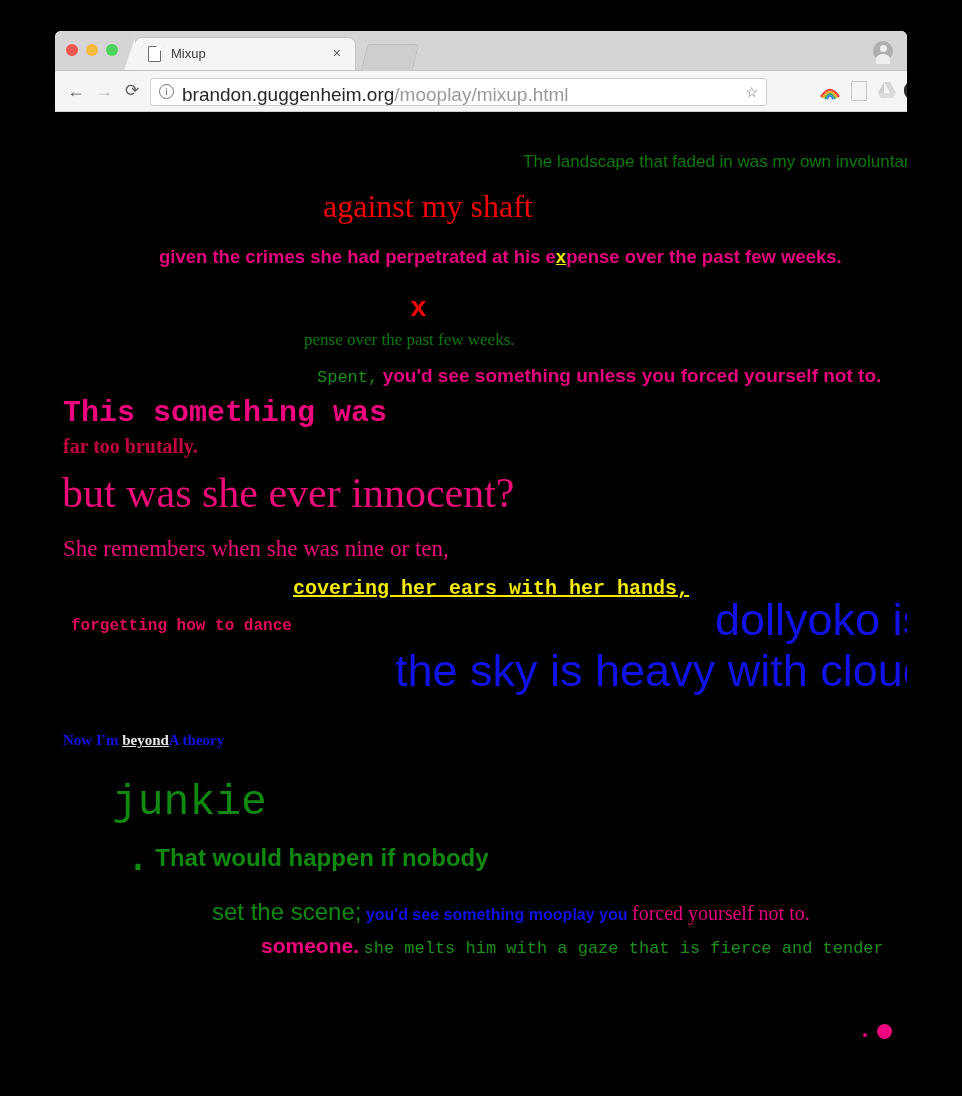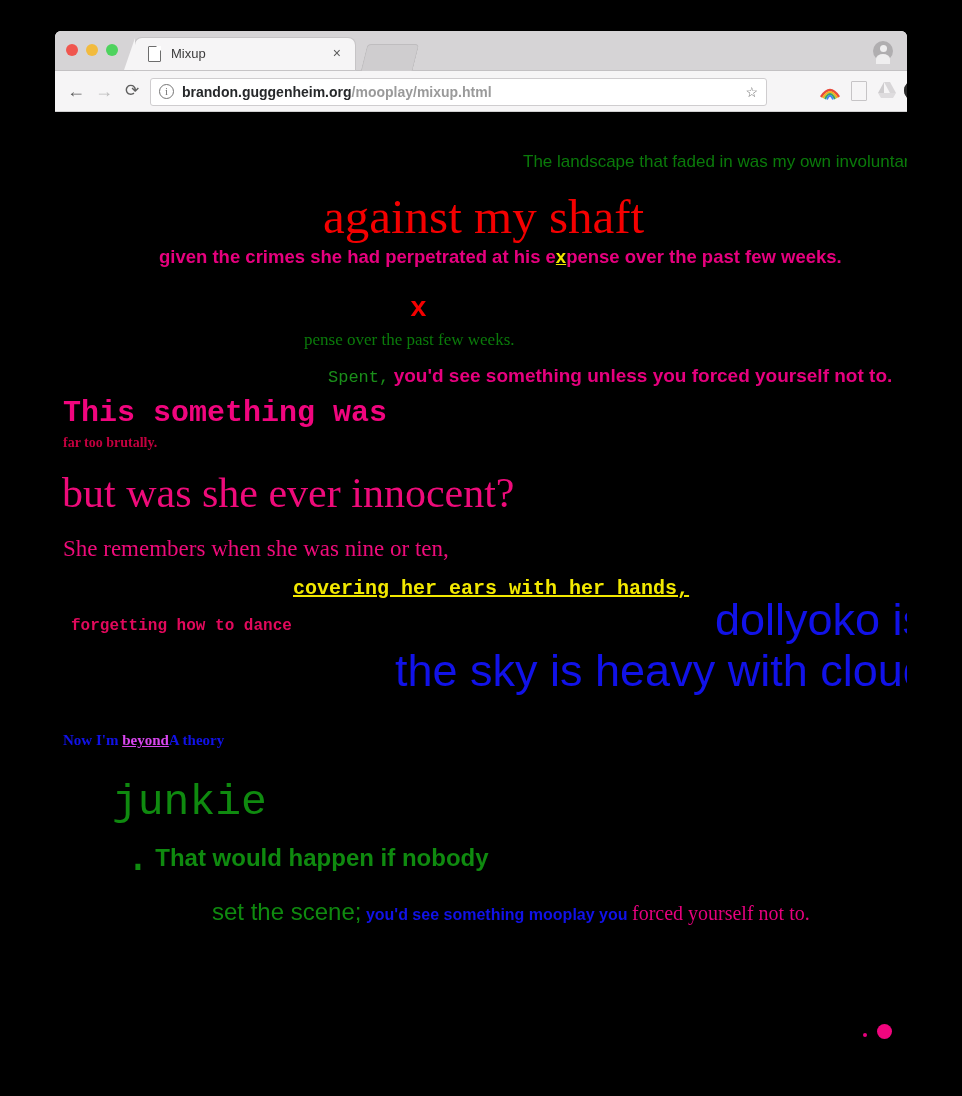--- a/index.html
+++ b/index.html
@@ -178,24 +178,23 @@
     color: #757575;
     font-size: 11px;
     text-align: center;
     line-height: 13px;
     font-family: "Liberation Serif", serif;
   }
   .url-text {
     position: absolute;
     left: 31px;
     top: 5px;
-    font-size: 14px;
+    font-size: 19px;
     color: #9a9a9a;
     white-space: nowrap;
-    font-weight: bold;
   }
   .url-host { color: #26282a; }
   .star-icon {
     position: absolute;
     right: 8px; top: 5px;
     font-size: 14px;
     color: #6b6b6b;
     line-height: 16px;
   }
   .ext-icon { position: absolute; top: 10px; }
@@ -280,68 +279,72 @@
         <circle cx="12.8" cy="12" r="3.3" fill="#e8b10e"></circle>
       </svg>
     </div>
 
   </div>
 
   <div id="page">
 
     <div class="line sans" style="left:468px; top:40px; font-size:17px; color:#0a7a0a;">The landscape that faded in was my own involuntary</div>
 
-    <div class="line serif" style="left:268px; top:76px; font-size:49px; color:#f40000;">against my shaft</div>
+    <div class="line serif" style="left:268px; top:76px; font-size:32px; color:#f40000;">against my shaft</div>
 
     <div class="line sans" style="left:104px; top:134px; font-size:18.5px; font-weight:bold; color:#e6007e;">
       <span>given the crimes she had perpetrated at his e</span><span class="u" style="color:#f2e800;">x</span><span>pense over the past few weeks.</span>
     </div>
 
     <div class="line mono" style="left:355px; top:181px; font-size:28px; font-weight:bold; color:#f40000;">x</div>
 
     <div class="line serif" style="left:249px; top:218px; font-size:17px; color:#0a7a0a;">pense over the past few weeks.</div>
 
-    <div class="line" style="left:273px; top:253px;">
+    <div class="line" style="left:262px; top:253px;">
       <span class="mono" style="font-size:17px; color:#1a8f1a;">Spent,</span>
       <span class="sans" style="font-size:19px; font-weight:bold; color:#e6007e;">you'd see something unless you forced yourself not to.</span>
     </div>
 
     <div class="line mono" style="left:8px; top:284px; font-size:30px; font-weight:bold; color:#f1057e;">This something was</div>
 
-    <div class="line serif" style="left:8px; top:323px; font-size:14px; font-weight:bold; color:#c2003f;">far too brutally.</div>
+    <div class="line serif" style="left:8px; top:323px; font-size:20px; font-weight:bold; color:#c2003f;">far too brutally.</div>
 
     <div class="line serif" style="left:7px; top:357px; font-size:42px; color:#ee0b7a;">but was she ever innocent?</div>
 
     <div class="line serif" style="left:8px; top:424px; font-size:23px; color:#ee0b7a;">She remembers when she was nine or ten,</div>
 
     <div class="line mono u" style="left:238px; top:465px; font-size:20px; font-weight:bold; color:#f2e800;">covering her ears with her hands,</div>
 
     <div class="line mono" style="left:16px; top:505px; font-size:16px; font-weight:bold; color:#e2095c;">forgetting how to dance</div>
 
     <div class="line sans" style="left:660px; top:482px; font-size:45px; color:#1112e8;">dollyoko is now known as riverboy</div>
 
     <div class="line sans" style="left:340px; top:533px; font-size:45px; color:#1112e8;">the sky is heavy with clouds of remorse for acts not yet committed</div>
 
     <div class="line serif" style="left:8px; top:620px; font-size:15px; font-weight:bold; color:#1112e8;">
       <span>Now I'm</span>
-      <span class="u" style="color:#d946ef;">beyond</span><span>A theory</span>
+      <span class="u" style="color:#e5e5e5;">beyond</span><span>A theory</span>
     </div>
 
     <div class="line mono" style="left:57px; top:666px; font-size:43px; color:#0f8a0f;">junkie</div>
 
     <div class="line" style="left:70px; top:722px;">
       <span class="mono" style="font-size:43px; color:#0f8a0f;">.</span>
       <span class="sans" style="font-size:24px; color:#0f8a0f; position:relative; top:-4px;font-weight:bold;">That would happen if nobody</span>
     </div>
 
     <div class="line" style="left:157px; top:786px;">
       <span class="sans" style="font-size:24px; color:#0f8a0f;">set the scene;</span>
       <span class="sans" style="font-size:16px; font-weight:bold; color:#1112e8;">you'd see something mooplay you</span>
       <span class="serif" style="font-size:20px; color:#e6007e;margin-top:45px;">forced yourself not to.</span>
     </div>
 
+    <div class="line" style="left:206px; top:822px;">
+      <span class="sans" style="font-size:21px; font-weight:bold; color:#f1057e;">someone.</span>
+      <span class="mono" style="font-size:17px; color:#1a8f1a;">she melts him with a gaze that is fierce and tender</span>
+    </div>
 
 
     <div class="dot" style="left:808px; top:921px; width:4px; height:4px; background:#e6007e;"></div>
     <div class="dot" style="left:822px; top:912px; width:15px; height:15px; background:#f1057e;"></div>
 
   </div>
 </div>
 
 </body></html>

